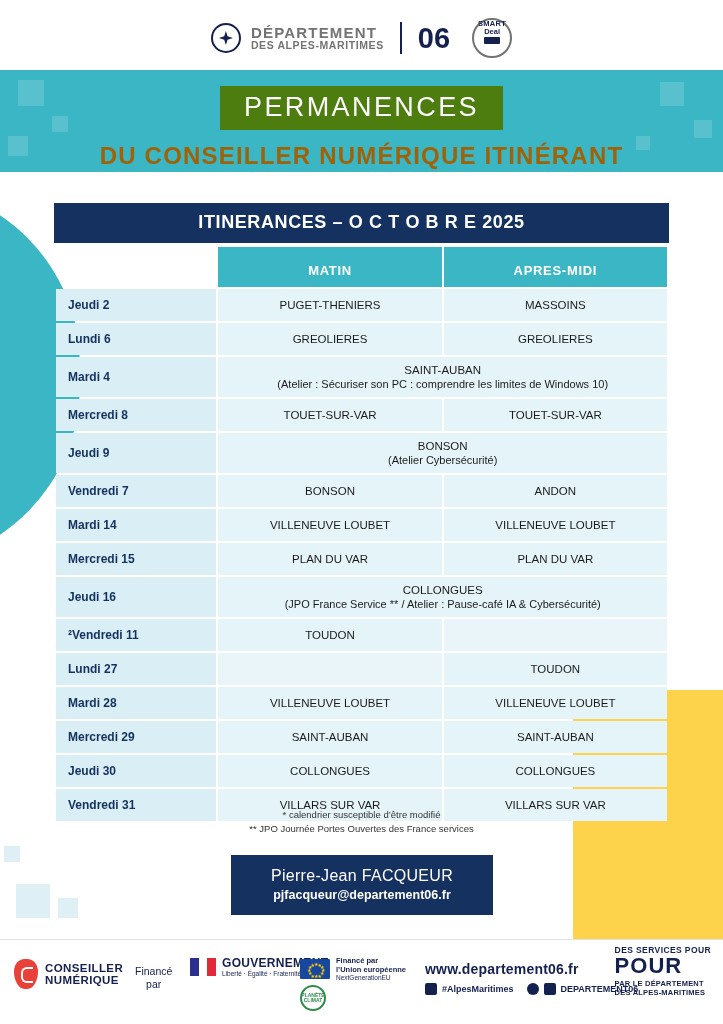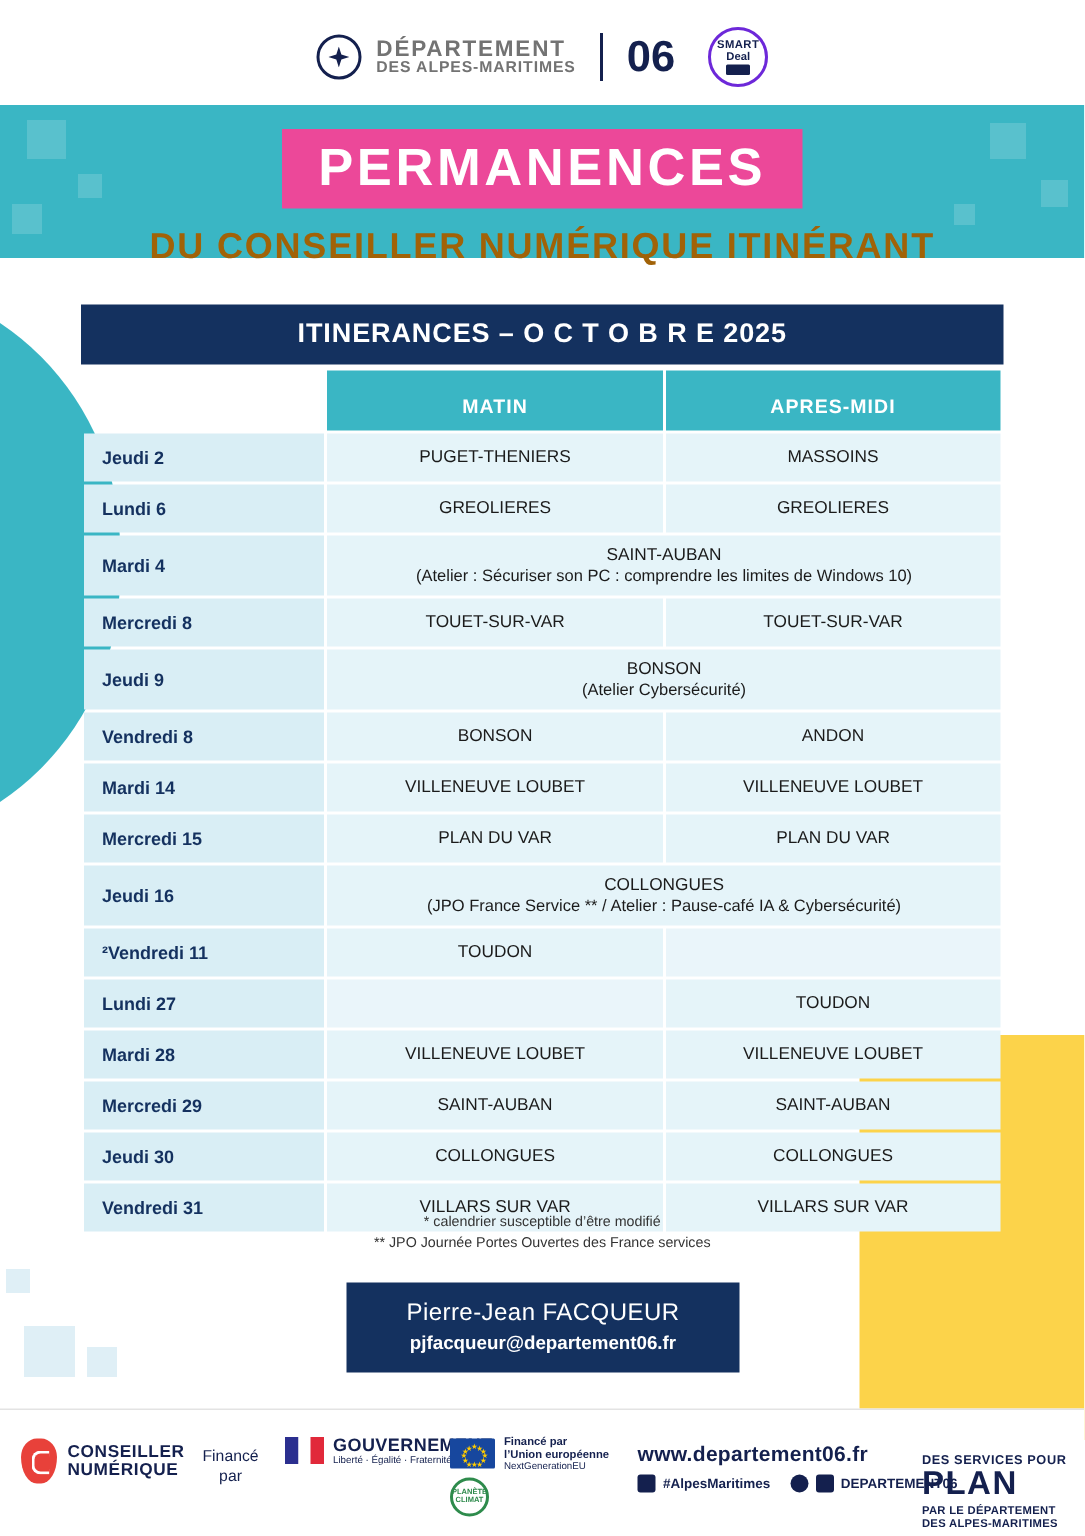--- a/index.html
+++ b/index.html
@@ -45,33 +45,33 @@
   .logo-mark::before {
     content: ""; width: 14px; height: 14px; background: #14204e;
     clip-path: polygon(50% 0, 62% 38%, 100% 50%, 62% 62%, 50% 100%, 38% 62%, 0 50%, 38% 38%);
   }
   .logo-text { line-height: 1.0; color: #737373; }
   .logo-text .l1 { font-size: 15px; font-weight: bold; letter-spacing: 1.2px; }
   .logo-text .l2 { font-size: 10.5px; font-weight: bold; letter-spacing: 0.6px; }
   .logo-sep { width: 2px; height: 32px; background: #14204e; margin: 0 6px; }
   .logo-06 { font-size: 29px; font-weight: bold; color: #14204e; letter-spacing: 0px; }
   .smart-deal {
-    width: 40px; height: 40px; border-radius: 50%; border: 2px solid #6d28d9;
+    width: 40px; height: 40px; border-radius: 50%; border: 2px solid #737373;
     margin-left: 12px; display: flex; flex-direction: column;
-    align-items: center; justify-content: center; line-height: 1.0;
+    align-items: center; justify-content: flex-start; line-height: 1.0;
   }
   .smart-deal .sd1 { font-size: 7.5px; font-weight: bold; color: #14204e; letter-spacing: .3px;}
   .smart-deal .sd2 { font-size: 7.5px; font-weight: bold; color: #14204e; }
   .smart-deal .sd3 { width: 16px; height: 7px; background: #14204e; border-radius: 1px; margin-top: 2px;}
 
   
   .title-wrap { position: absolute; left: 0; top: 86px; width: 723px; text-align: center; }
   .title-main {
-    display: inline-block; background: #ec4899; color: #ffffff;
-    font-size: 35px; font-weight: bold; letter-spacing: 2.4px;
+    display: inline-block; background: #4d7c0f; color: #ffffff;
+    font-size: 27px; font-weight: normal; letter-spacing: 2.4px;
     padding: 6px 24px 7px 24px;
   }
   .title-sub {
     margin-top: 12px; color: #a16207; font-size: 24px; font-weight: bold;
     letter-spacing: 1.2px;
   }
 
   
   .table-area { position: absolute; left: 54px; top: 203px; width: 615px; }
   .tbl-title {
@@ -147,21 +147,21 @@
   .eu-txt .e3 { font-size: 6.5px; }
   .planete { position: absolute; left: 300px; top: 46px; display: flex; align-items: center; gap: 4px; }
   .planete-circ { width: 26px; height: 26px; border-radius: 50%; border: 2px solid #2e8b4c; display: flex; align-items: center; justify-content: center; }
   .planete-circ span { font-size: 5px; color: #2e8b4c; font-weight: bold; text-align: center; line-height: 1.05;}
   .web { position: absolute; left: 425px; top: 22px; }
   .web .url { font-size: 14px; font-weight: bold; color: #14204e; letter-spacing: .2px;}
   .socials { display: flex; align-items: center; gap: 5px; margin-top: 6px; }
   .socials .ic { width: 12px; height: 12px; background: #14204e; border-radius: 2px; display:inline-block;}
   .socials .ic.circle { border-radius: 50%; }
   .socials .t { font-size: 9px; color: #14204e; font-weight: bold; }
-  .dsv { position: absolute; right: 12px; top: 29px; text-align: left; color: #14204e; }
+  .dsv { position: absolute; right: 12px; top: 6px; text-align: left; color: #14204e; }
   .dsv .d1 { font-size: 8.5px; font-weight: bold; letter-spacing: .4px; }
   .dsv .d2 { font-size: 22px; font-weight: bold; letter-spacing: 1px; line-height: 1; }
   .dsv .d3 { font-size: 7.5px; font-weight: bold; letter-spacing: .2px; margin-top: 2px;}
   .dsv .d4 { font-size: 7.5px; font-weight: bold; letter-spacing: .2px;}
 </style>
 </head>
 <body>
 
 <div class="page">
 
@@ -237,21 +237,21 @@
             <td class="slot">TOUET-SUR-VAR</td>
           </tr>
           <tr class="tall">
             <td class="day">Jeudi 9</td>
             <td class="slot span" colspan="2">
               <div>BONSON</div>
               <span class="sub">(Atelier Cybersécurité)</span>
             </td>
           </tr>
           <tr>
-            <td class="day">Vendredi 8</td>
+            <td class="day">Vendredi 7</td>
             <td class="slot">BONSON</td>
             <td class="slot">ANDON</td>
           </tr>
           <tr>
             <td class="day">Mardi 14</td>
             <td class="slot">VILLENEUVE LOUBET</td>
             <td class="slot">VILLENEUVE LOUBET</td>
           </tr>
           <tr>
             <td class="day">Mercredi 15</td>
@@ -371,18 +371,18 @@
         <span class="ic"></span>
         <span class="t">#AlpesMaritimes</span>
         <span class="ic circle" style="margin-left:8px;"></span>
         <span class="ic"></span>
         <span class="t">DEPARTEMENT06</span>
       </div>
     </div>
 
     <div class="dsv">
       <div class="d1">DES SERVICES POUR</div>
-      <div class="d2">PLAN</div>
+      <div class="d2">POUR</div>
       <div class="d3">PAR LE DÉPARTEMENT</div>
       <div class="d4">DES ALPES-MARITIMES</div>
     </div>
   </div>
 </div>
 
 </body></html>

